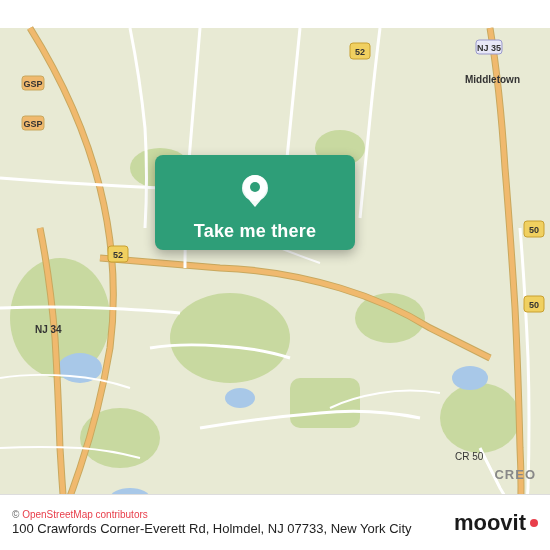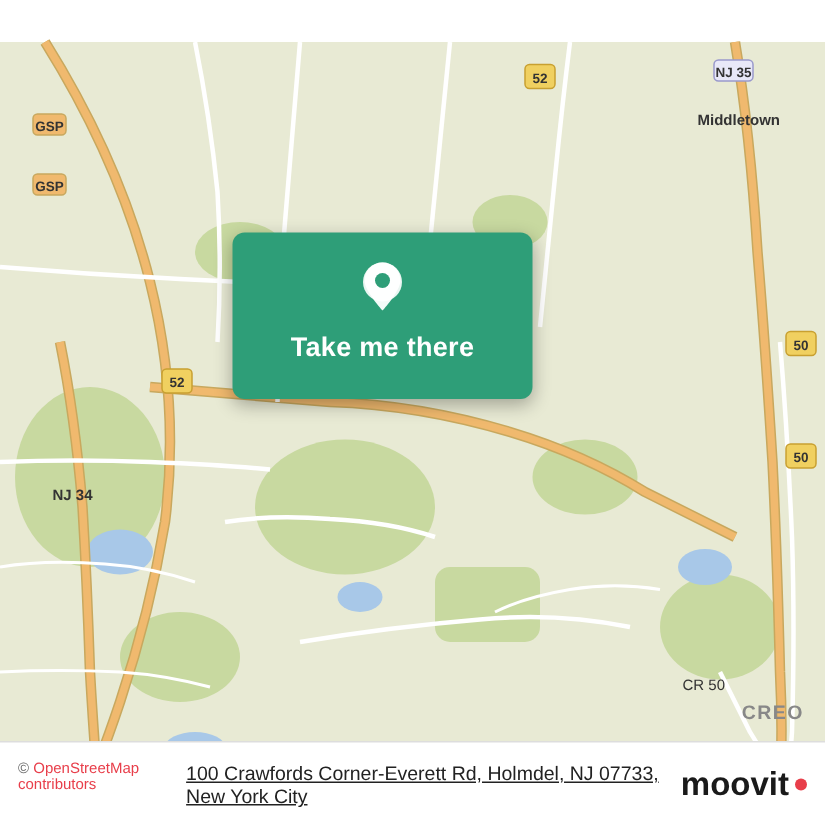--- a/index.html
+++ b/index.html
@@ -39,21 +39,20 @@
       align-items: center;
       justify-content: space-between;
       border-top: 1px solid #ddd;
       height: 56px;
     }
 
     #address-text {
       font-size: 13px;
       color: #222;
       margin-top: 1px;
-      text-decoration: underline;
     }
 
     #moovit-logo {
       display: flex;
       align-items: center;
       gap: 4px;
     }
 
     #moovit-text {
       font-size: 22px;
@@ -70,21 +69,21 @@
     }
 
     
     #location-card {
       position: absolute;
       top: 155px;
       left: 155px;
       width: 200px;
       background: #2e9e78;
       border-radius: 8px;
-      padding: 18px 16px 24px;
+      padding: 18px 16px 8px;
       display: flex;
       flex-direction: column;
       align-items: center;
       box-shadow: 0 4px 12px rgba(0,0,0,0.3);
     }
 
     #pin-icon {
       width: 38px;
       height: 38px;
       margin-bottom: 10px;
@@ -110,21 +109,21 @@
     .shield { fill: #f0b96e; stroke: #c8a85e; stroke-width: 1; }
     .shield-text { font-size: 9px; fill: #333; font-weight: bold; font-family: Arial; }
 
     #openstreetmap-attr {
       font-size: 10px;
       color: #666;
     }
 
     #bottom-left {
       display: flex;
-      flex-direction: row;
+      flex-direction: column;
       justify-content: center;
     }
 
     
     #creo-watermark {
       position: absolute;
       bottom: 68px;
       right: 14px;
       font-size: 13px;
       font-weight: bold;

